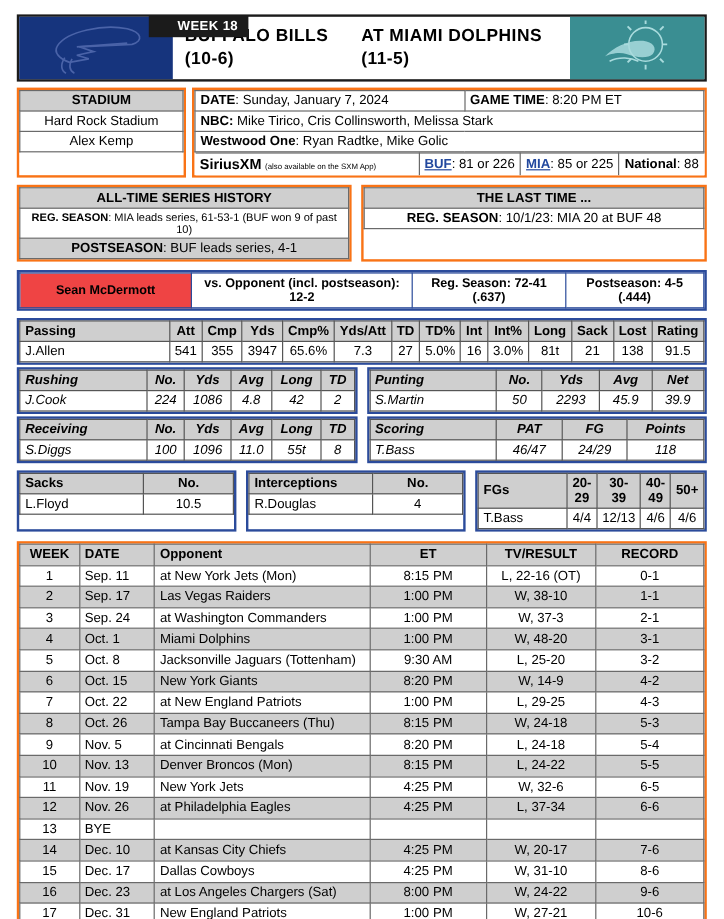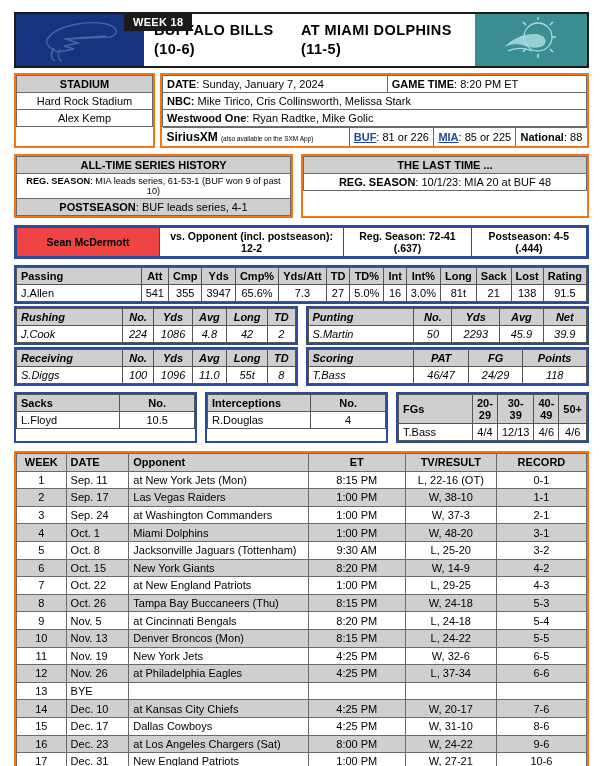--- a/index.html
+++ b/index.html
@@ -29,21 +29,21 @@
     text-align:left;
     padding-left:10px;
   }
   .title-line{
     font-weight:bold;font-size:14.5px;letter-spacing:.4px;line-height:1.28;
   }
   .week-badge{
     position:absolute;left:108px;top:-1px;
     background:#1b1b1b;color:#fff;
     font-weight:bold;font-size:11px;letter-spacing:.3px;
-    padding:3px 9px 3px 9px;
+    padding:3px 9px 3px 24px;
     z-index:5;
   }
 
   
   .blk{border:2px solid #f97316;box-sizing:border-box;}
   .blue-blk{border:2px solid #2b4b9b;box-sizing:border-box;background:#fff;}
   table{border-collapse:collapse;width:100%;}
   td,th{
     border:1px solid #6a6a6a;
     padding:2px 4px;

